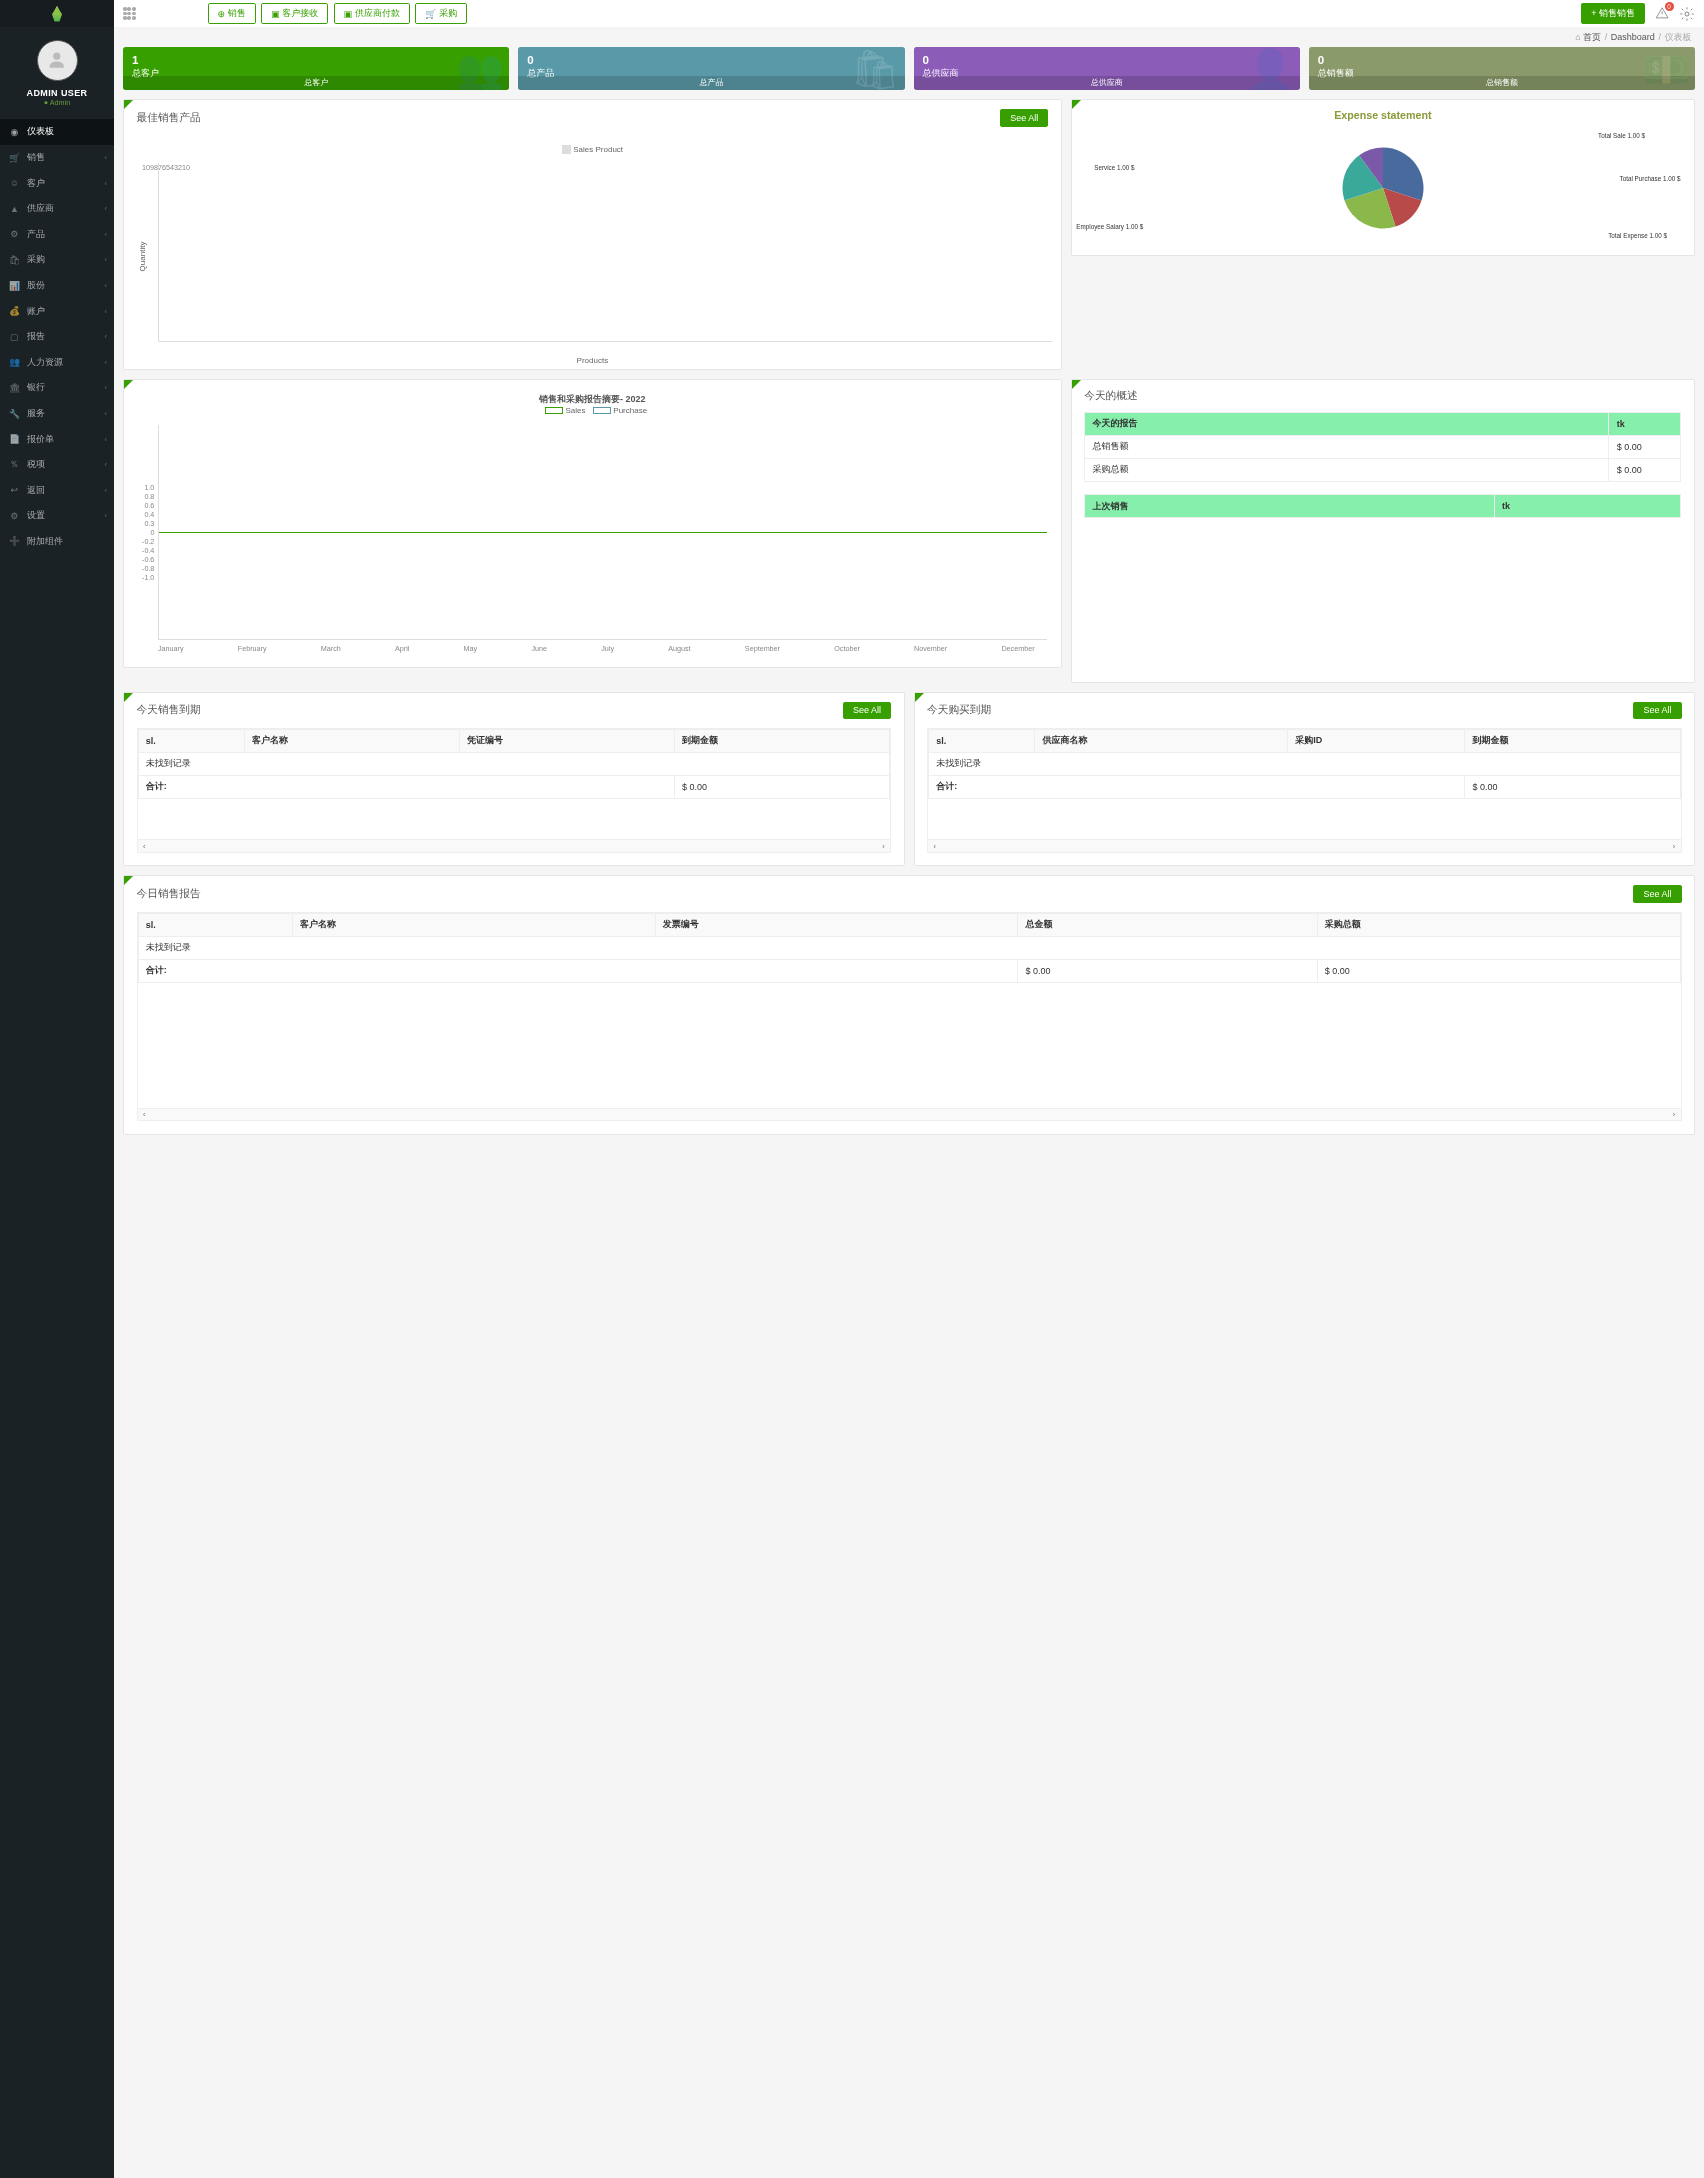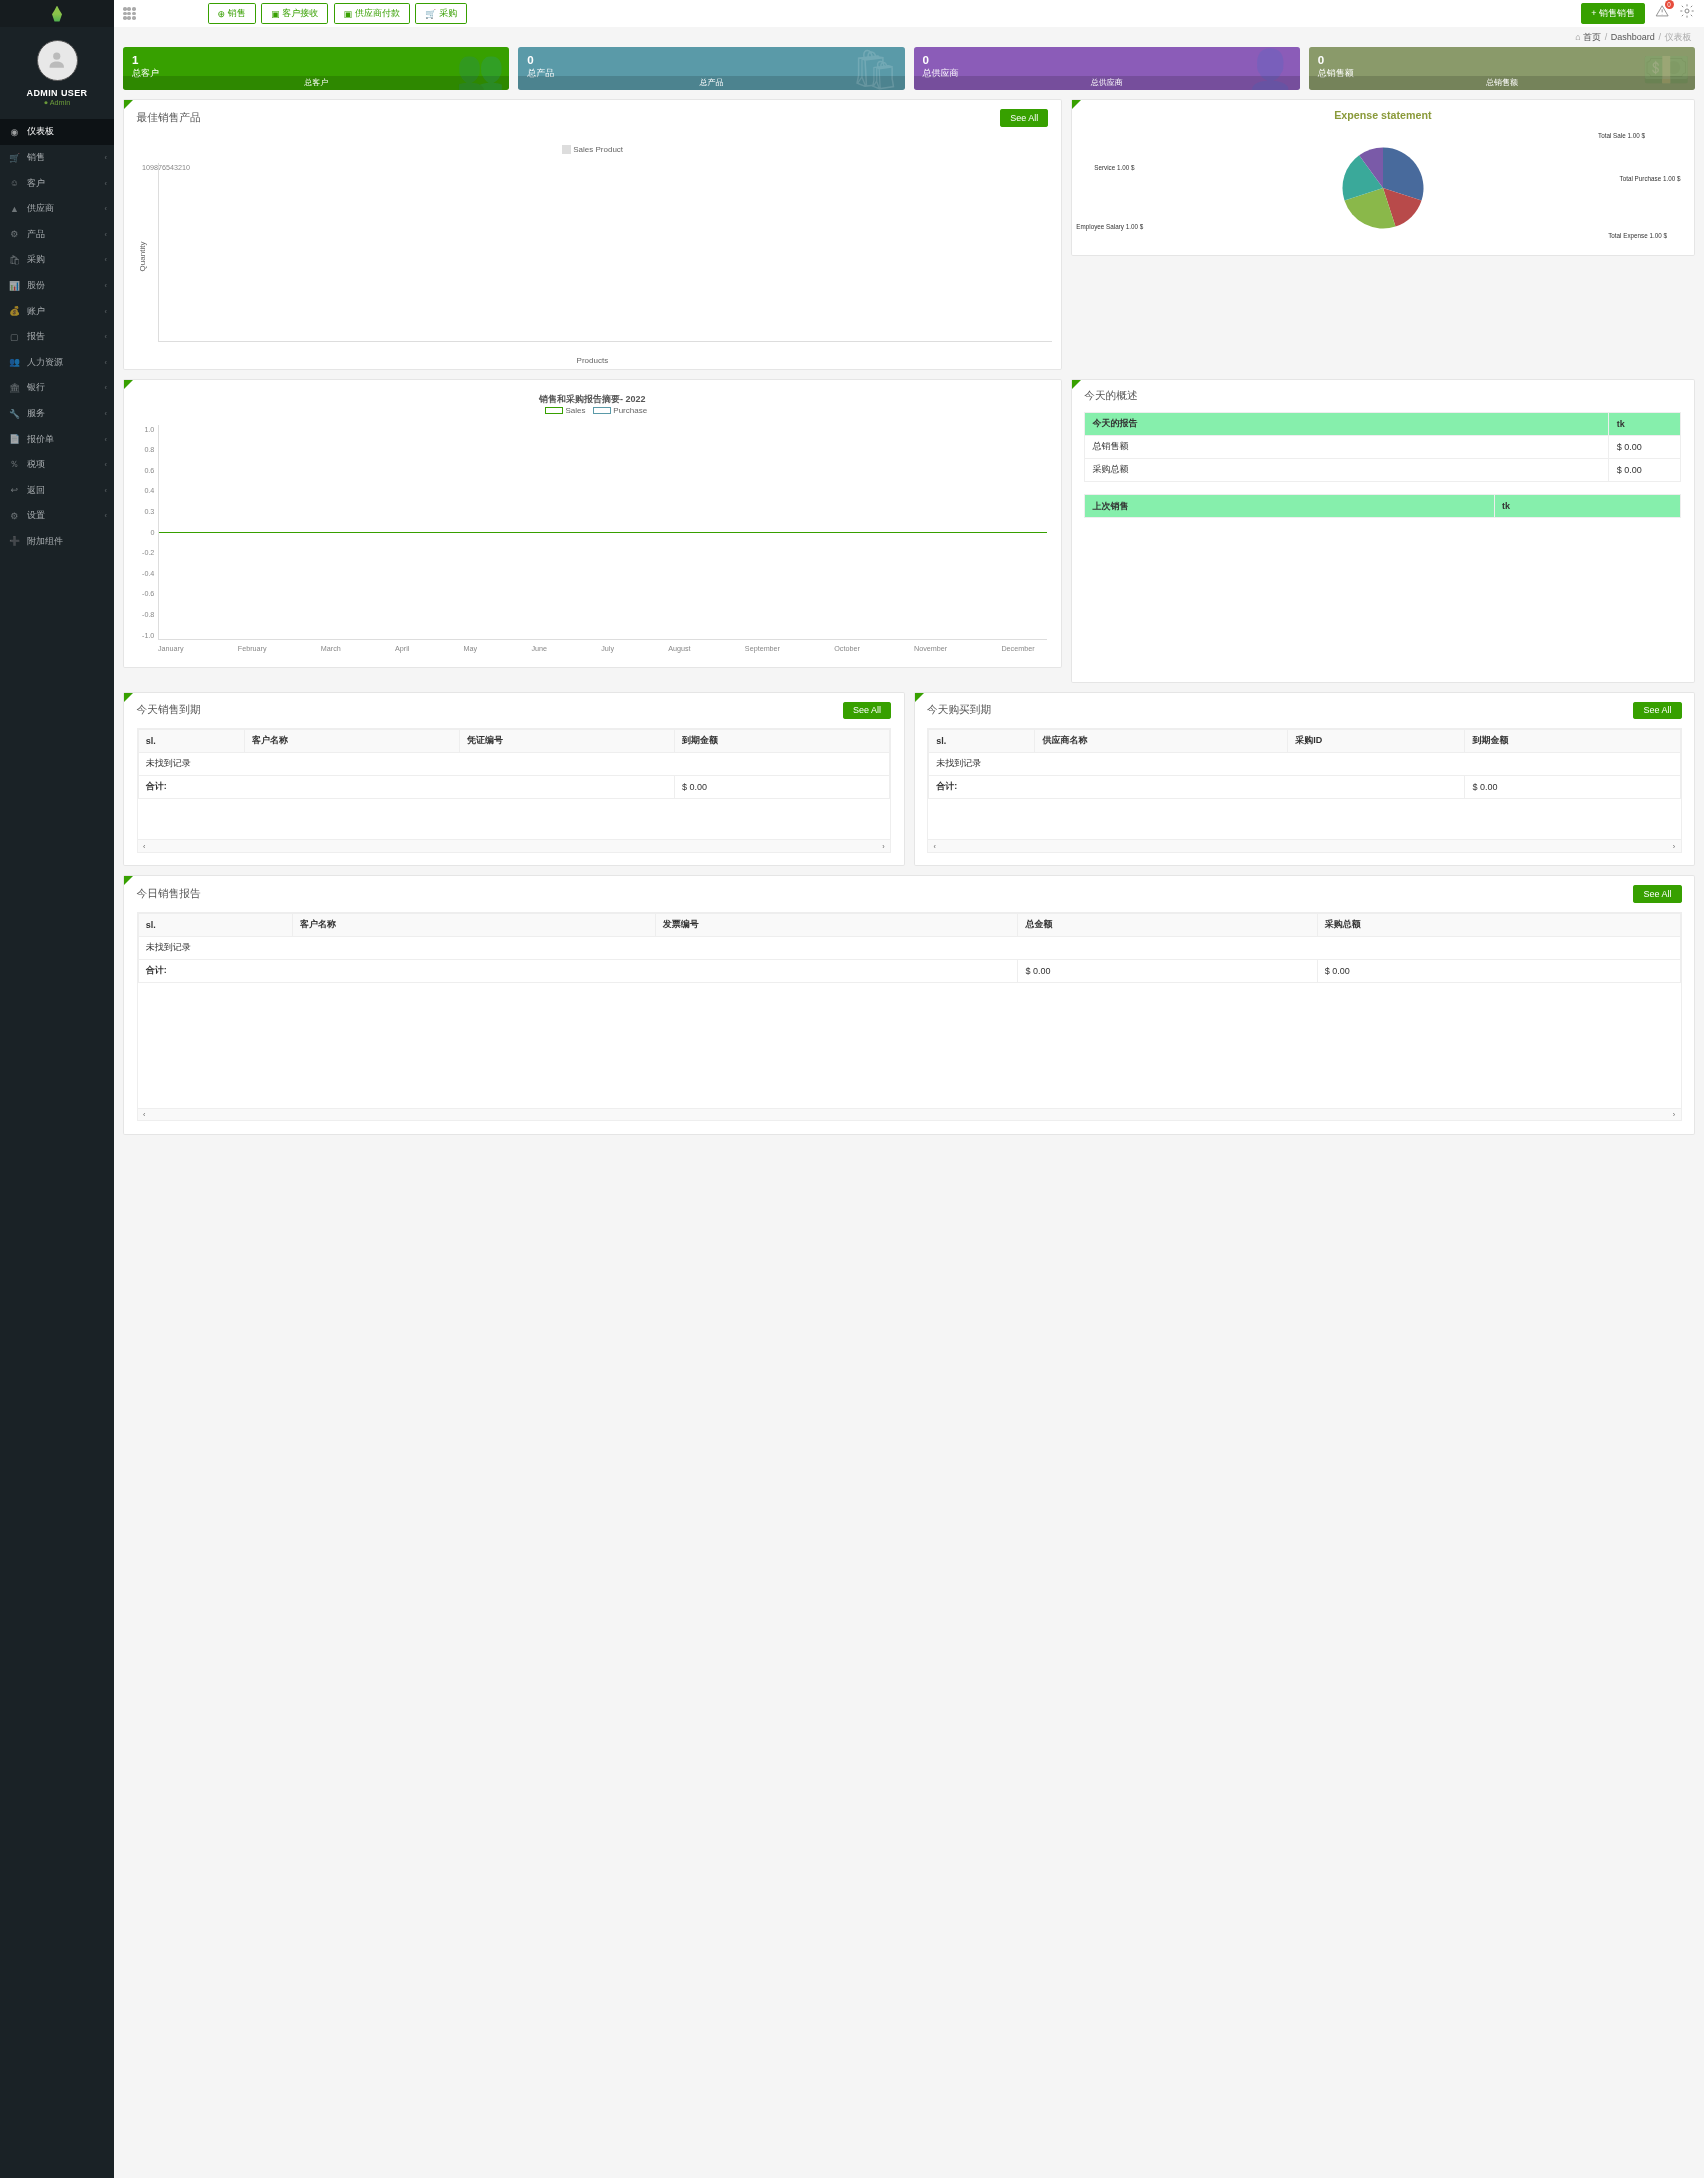--- a/index.html
+++ b/index.html
@@ -20,21 +20,21 @@
 .nav li.active a{background:#0d1215;color:#fff}
 .nav li.active::before{content:"";position:absolute;left:0;top:0;bottom:0;width:2.7px;background:#37a000}
 .nav-icon{width:10.7px;margin-right:7.2px;opacity:.6;text-align:center;display:inline-block}
 .nav-caret{position:absolute;right:7.2px;font-size:7.2px;opacity:.5}
 .main{flex:1;display:flex;flex-direction:column}
 .topbar{height:27px;background:#fff;display:flex;align-items:center;padding:0 9px}
 .app-icon{width:12.5px;height:12.5px;display:grid;grid-template:repeat(3,1fr)/repeat(3,1fr);gap:0.9px;margin-right:72px}
 .app-icon span{background:#aaa;border-radius:50%}
 .top-btns{display:flex;gap:5.4px}
 .top-btn{border:0.9px solid #37a000;color:#37a000;background:#fff;padding:2.7px 9px;font-size:9px;border-radius:1.8px;cursor:pointer;display:flex;align-items:center;gap:2.7px}
-.top-right{margin-left:auto;display:flex;gap:9px}
+.top-right{margin-left:auto;display:flex;align-items:center;gap:9px}
 .btn-green{background:#37a000;border:0.9px solid #37a000;color:#fff;padding:2.7px 9px;font-size:9px;border-radius:1.8px;cursor:pointer}
 .alert-icon{position:relative;width:16px;height:16px;display:flex;align-items:center;justify-content:center;color:#888}
 .alert-icon svg{width:14.3px;height:14.3px}
 .badge{position:absolute;top:-3.6px;right:-3.6px;background:#e74c3c;color:#fff;border-radius:50%;width:9px;height:9px;font-size:6.3px;display:flex;align-items:center;justify-content:center}
 .gear-icon{width:16px;height:16px;color:#888}
 .crumb{font-size:9px;text-align:right;padding:3.6px 12.5px;color:#777}
 .crumb a{color:#555;text-decoration:none}
 .crumb .sep{margin:0 3.6px;color:#aaa}
 .content{padding:0 9px 9px}
 .stats-row{display:flex;gap:9px;margin-bottom:9px}
@@ -65,21 +65,21 @@
 .date-input{border:0.9px solid #ddd;padding:3.6px 7.2px;font-size:9px;width:161px}
 .pie-area{padding:9px 18px;text-align:center}
 .pie-title{color:#8a9a3a;font-weight:700;font-size:10.7px;margin-bottom:9px}
 .pie-wrap{display:flex;align-items:center;justify-content:center;position:relative;height:116px}
 .pie-wrap svg{width:90px;height:90px}
 .pie-lbl{position:absolute;font-size:6.3px;color:#333}
 .line-chart-box{padding:13.4px;height:287px;position:relative}
 .line-legend{text-align:center;font-size:8px;color:#666;margin-bottom:7.2px}
 .lg-line{display:inline-block;width:18px;height:7.2px;border:0.9px solid;vertical-align:middle;margin:0 2.7px 0 7.2px}
 .line-plot{position:absolute;left:34px;right:13.4px;top:45px;bottom:27px;border-left:0.9px solid #ddd;border-bottom:0.9px solid #ddd}
-.line-y{position:absolute;left:10.7px;top:45px;bottom:27px;display:flex;flex-direction:column;justify-content:space-between;font-size:7.2px;color:#888;text-align:right;width:19.7px}
+.line-y{position:absolute;left:10.7px;top:45px;bottom:27px;display:flex;flex-direction:column;justify-content:center;font-size:7.2px;color:#888;text-align:right;width:19.7px}
 .line-x{position:absolute;left:34px;right:26px;bottom:13.4px;display:flex;justify-content:space-between;font-size:7.2px;color:#888}
 .zero-line{position:absolute;left:0;right:0;top:50%;height:1.8px;background:#37a000}
 .overview-tbl{width:100%;border-collapse:collapse;margin:0 12.5px 12.5px;width:calc(100% - 25px)}
 .overview-tbl th,.overview-tbl td{border:0.9px solid #eee;padding:4.5px 7.2px;font-size:9px;text-align:left}
 .overview-tbl th{background:#86efac;font-weight:600}
 .overview-tbl td.val{width:72px}
 .data-tbl{width:100%;border-collapse:collapse}
 .data-tbl th,.data-tbl td{border:0.9px solid #eee;padding:4.5px 7.2px;font-size:9px;text-align:left}
 .data-tbl th{background:#f9f9f9;font-weight:600}
 .tbl-wrap{margin:0 12.5px 12.5px;overflow:auto;height:125px;position:relative;border:0.9px solid #eee}

